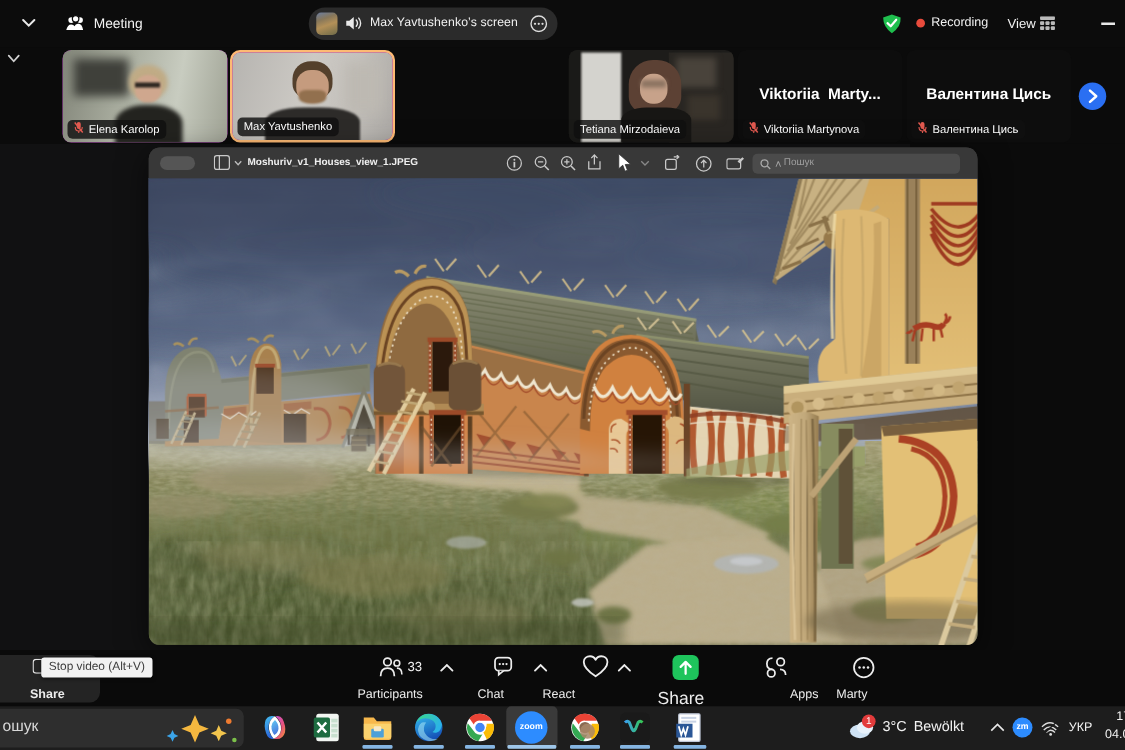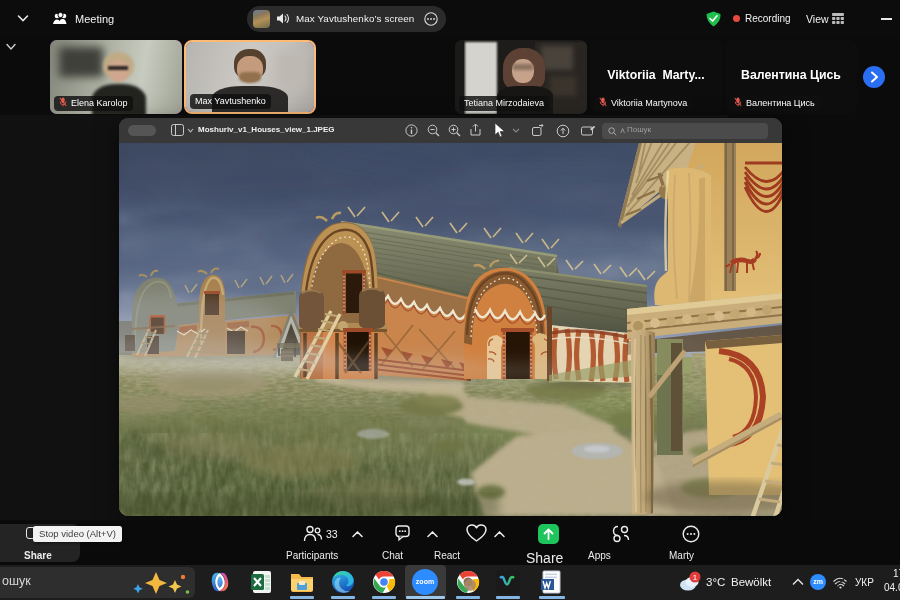--- a/index.html
+++ b/index.html
@@ -639,21 +639,21 @@
         <path d="M5.5 11 V2 M1.5 5.5 L5.5 1.5 L9.5 5.5" stroke="#fff" stroke-width="1.8" fill="none" stroke-linecap="round" stroke-linejoin="round"></path>
       </svg>
     <div class="abs zlab" style="left:526px;top:30px;width:45px;font-size:14px;">Share</div>
 
     <svg class="abs" style="left:612px;top:5px" width="19" height="18" viewBox="0 0 19 18">
         <path d="M6 1.5 Q1.5 1.5 1.5 6 Q1.5 10.5 6 10.5" stroke="#ececec" stroke-width="1.4" fill="none"></path>
         <circle cx="12.5" cy="4.5" r="3" stroke="#ececec" stroke-width="1.4" fill="none"></circle>
         <circle cx="5" cy="13.5" r="3" stroke="#ececec" stroke-width="1.4" fill="none"></circle>
         <path d="M12 10.5 q4.5 0 4.5 4.5" stroke="#ececec" stroke-width="1.4" fill="none"></path>
       </svg>
-    <div class="abs zlab" style="left:588px;top:30px;width:44px;font-size:10px;">Apps</div>
+    <div class="abs zlab" style="left:632px;top:30px;width:44px;font-size:10px;">Apps</div>
 
     <svg class="abs" style="left:682px;top:5px" width="18" height="18" viewBox="0 0 18 18">
         <circle cx="9" cy="9" r="7.8" stroke="#ececec" stroke-width="1.4" fill="none"></circle>
         <circle cx="5.6" cy="9" r="1" fill="#ececec"></circle>
         <circle cx="9" cy="9" r="1" fill="#ececec"></circle>
         <circle cx="12.4" cy="9" r="1" fill="#ececec"></circle>
       </svg>
     <div class="abs zlab" style="left:669px;top:30px;width:44px;font-size:10px;">Marty</div>
   </div>
 

